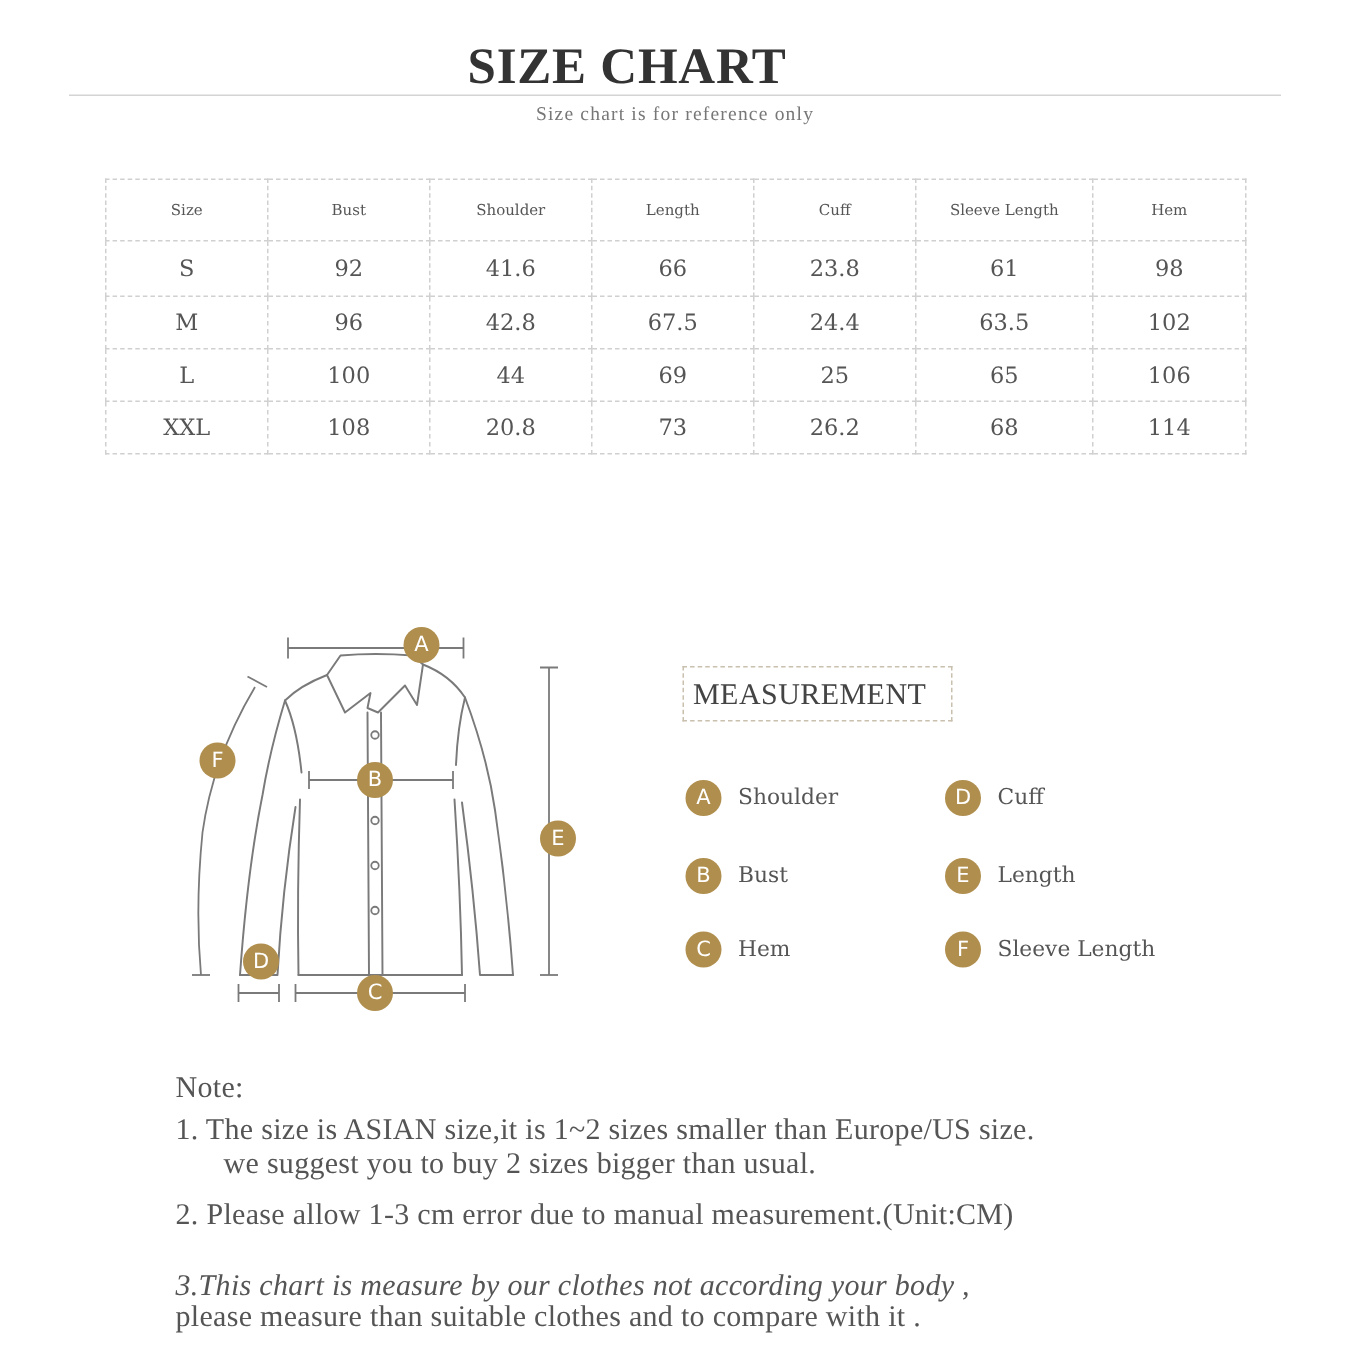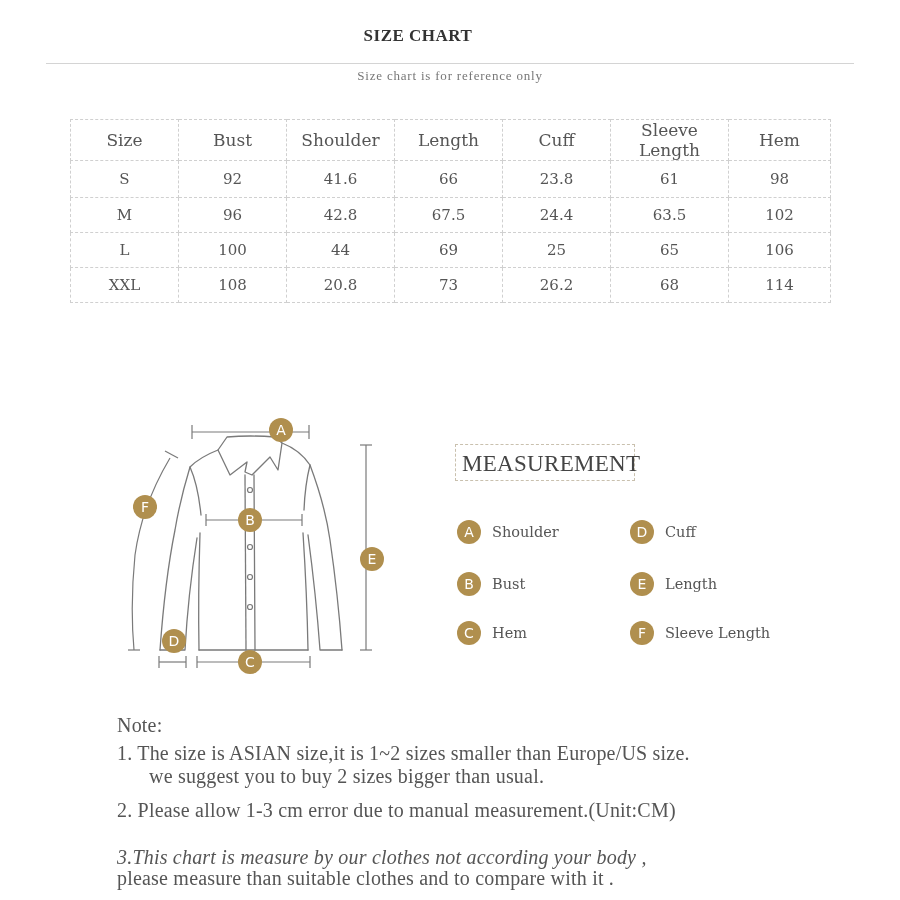--- a/index.html
+++ b/index.html
@@ -1,46 +1,46 @@
 <!DOCTYPE html>
 <html><head>
   <meta charset="utf-8">
   <style>
     html, body { margin: 0; padding: 0; background: #ffffff; }
     body { width: 900px; height: 900px; position: relative; overflow: hidden;
            font-family: "DejaVu Serif", "Liberation Serif", serif; color: #555; }
 
     .title { position: absolute; top: 26px; left: 0; width: 836px; text-align: center;
-             font-family: "Liberation Serif", serif; font-weight: bold; font-size: 17px;
+             font-family: "Liberation Serif", serif; font-weight: bold; font-size: 34px;
              color: #333; letter-spacing: 0.5px; }
     .title-rule { position: absolute; top: 63px; left: 46px; width: 808px; height: 0;
                   border-top: 1px solid #d4d4d4; }
     .subtitle { position: absolute; top: 68px; left: 0; width: 900px; text-align: center;
                 font-family: "Liberation Serif", serif; font-size: 13px; color: #777;
                 letter-spacing: 0.8px; }
 
     table.size-table { position: absolute; top: 119px; left: 70px; width: 760px;
                        border-collapse: collapse; table-layout: fixed;
                        border: 1px dashed #c9c9c9; }
     table.size-table th, table.size-table td {
       border: 1px dashed #d0d0d0; text-align: center; vertical-align: middle;
       font-family: "DejaVu Serif", serif; font-weight: normal; color: #555;
       font-size: 15px; padding: 0; }
-    table.size-table th { height: 40px; font-size: 17px; }
+    table.size-table th { height: 40px; font-size: 10px; }
     table.size-table td { height: 34px; }
     table.size-table tr.first-body td { height: 36px; }
 
     .diagram { position: absolute; left: 120px; top: 405px; width: 280px; height: 290px; }
     .badge { position: absolute; width: 24px; height: 24px; border-radius: 50%;
              background: #b08f4e; color: #fff; font-family: "DejaVu Sans", sans-serif;
              font-size: 14px; line-height: 24px; text-align: center; }
 
     .meas-box { position: absolute; left: 455px; top: 444px; width: 180px; height: 37px;
                 border: 1px dashed #c9c0ae; box-sizing: border-box;
-                font-family: "Liberation Serif", serif; font-size: 23px; color: #444;
+                font-family: "Liberation Serif", serif; font-size: 20px; color: #444;
                 line-height: 37px; padding-left: 6px; letter-spacing: 0.3px; }
     .legend-item { position: absolute; height: 24px; display: flex; align-items: center; }
     .legend-item .badge { position: static; }
     .legend-item .lbl { margin-left: 11px; font-family: "DejaVu Serif", serif;
                         font-size: 14.5px; color: #555; }
 
     .notes { position: absolute; left: 117px; top: 714px; width: 720px;
              font-family: "Liberation Serif", serif; font-size: 20px; color: #555; }
     .note-line { position: absolute; white-space: nowrap; letter-spacing: 0.2px; }
   </style>

